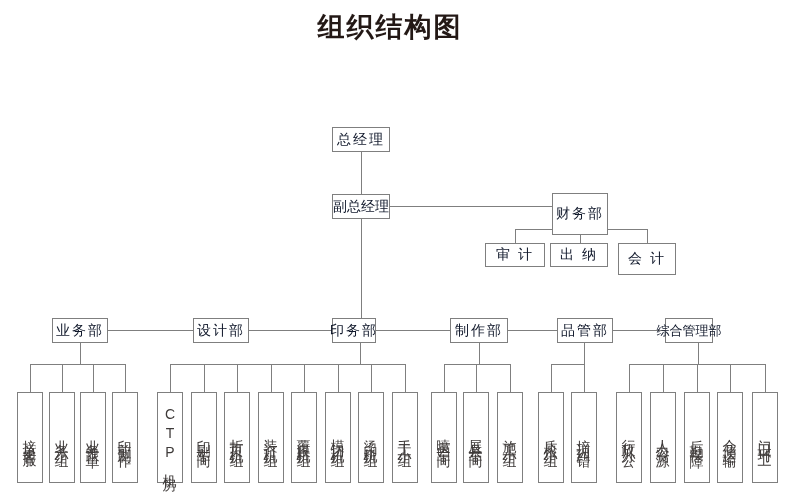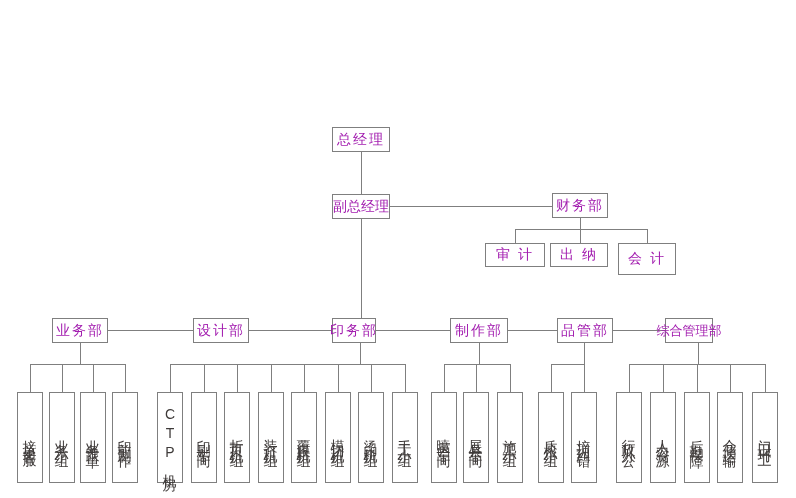--- a/index.html
+++ b/index.html
@@ -9,39 +9,40 @@
   }
   .title {
     position:absolute; top:12px; left:0; width:780px; margin:0;
     text-align:center; font-size:27px; line-height:1.15; font-weight:700;
     color:#231815; letter-spacing:2px;
   }
   .connectors { position:absolute; left:0; top:0; }
   .connectors line { stroke:#7f7f7f; stroke-width:1; }
   .nbox {
     position:absolute; box-sizing:border-box; background:#ffffff;
-    border:1px solid #7f7f7f; color:#a21caf;
+    border:1px solid #7f7f7f; color:#0f172a;
     display:flex; align-items:center; justify-content:center;
     font-size:14px; letter-spacing:2px; white-space:nowrap;
   }
   .ls8 { letter-spacing:8px; padding-left:6px; }
   .small { font-size:13px; letter-spacing:0; }
   .vbox {
     position:absolute; top:392px; width:26px; height:91px; box-sizing:border-box;
     background:#ffffff; border:1px solid #7f7f7f; color:#3e3a39;
     font-size:14px; writing-mode:vertical-lr; text-orientation:upright;
     letter-spacing:5px; display:flex; align-items:center; justify-content:center;
     line-height:1;
   }
 </style>
 </head>
 <body>
 
 <div class="canvas">
 
+  <h1 class="title">组织结构图</h1>
 
   <svg class="connectors" width="796" height="498" viewBox="0 0 796 498" shape-rendering="crispEdges">
 
     <line x1="361" y1="152" x2="361" y2="194"></line>
 
     <line x1="390" y1="206" x2="552" y2="206"></line>
 
     <line x1="580" y1="218" x2="580" y2="243"></line>
     <line x1="515" y1="229" x2="647" y2="229"></line>
     <line x1="515" y1="229" x2="515" y2="243"></line>
@@ -84,21 +85,21 @@
     <line x1="629" y1="364" x2="629" y2="392"></line>
     <line x1="663" y1="364" x2="663" y2="392"></line>
     <line x1="697" y1="364" x2="697" y2="392"></line>
     <line x1="730" y1="364" x2="730" y2="392"></line>
     <line x1="765" y1="364" x2="765" y2="392"></line>
   </svg>
 
   <div class="nbox" style="left:332px;top:127px;width:58px;height:25px;">总经理</div>
   <div class="nbox" style="left:332px;top:194px;width:58px;height:25px;letter-spacing:0;">副总经理</div>
 
-  <div class="nbox" style="left:552px;top:193px;width:56px;height:25px;">财务部</div>
+  <div class="nbox" style="left:552px;top:193px;width:56px;height:42px;">财务部</div>
   <div class="nbox ls8" style="left:485px;top:243px;width:60px;height:24px;">审计</div>
   <div class="nbox ls8" style="left:550px;top:243px;width:58px;height:24px;">出纳</div>
   <div class="nbox ls8" style="left:618px;top:243px;width:58px;height:32px;">会计</div>
 
   <div class="nbox" style="left:52px;top:318px;width:56px;height:25px;">业务部</div>
   <div class="nbox" style="left:193px;top:318px;width:56px;height:25px;text-align:center;">设计部</div>
   <div class="nbox" style="left:332px;top:318px;width:44px;height:25px;">印务部</div>
   <div class="nbox" style="left:450px;top:318px;width:58px;height:25px;">制作部</div>
   <div class="nbox" style="left:557px;top:318px;width:56px;height:25px;">品管部</div>
   <div class="nbox small" style="left:665px;top:318px;width:48px;height:25px;">综合管理部</div>

